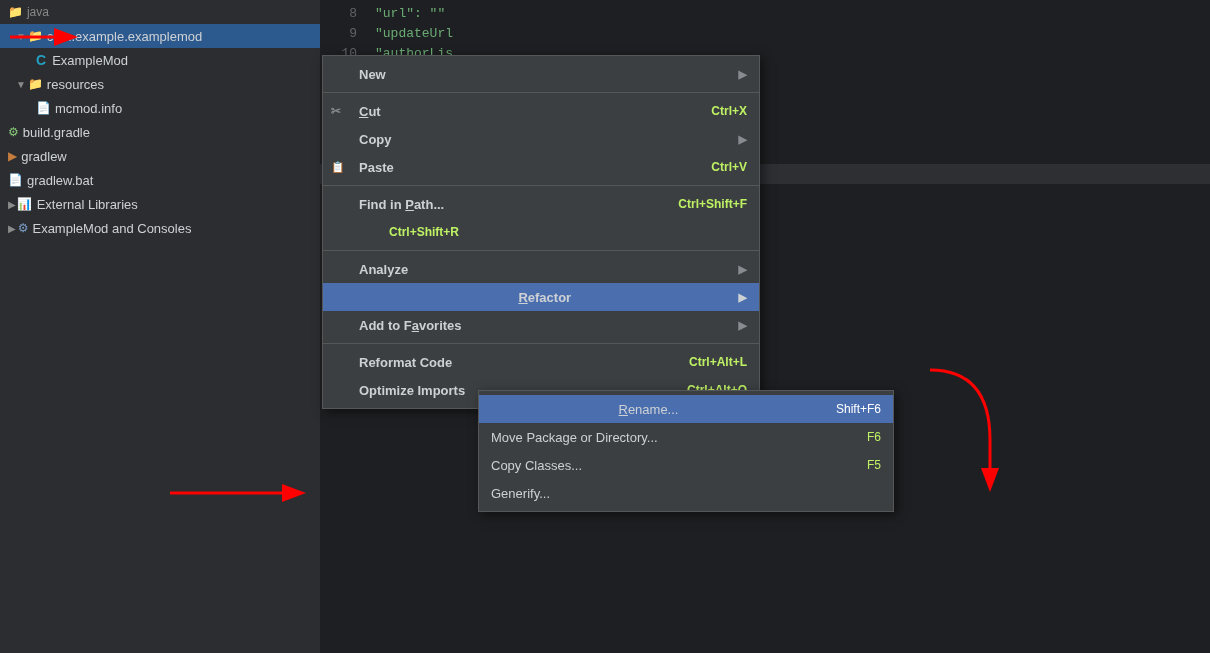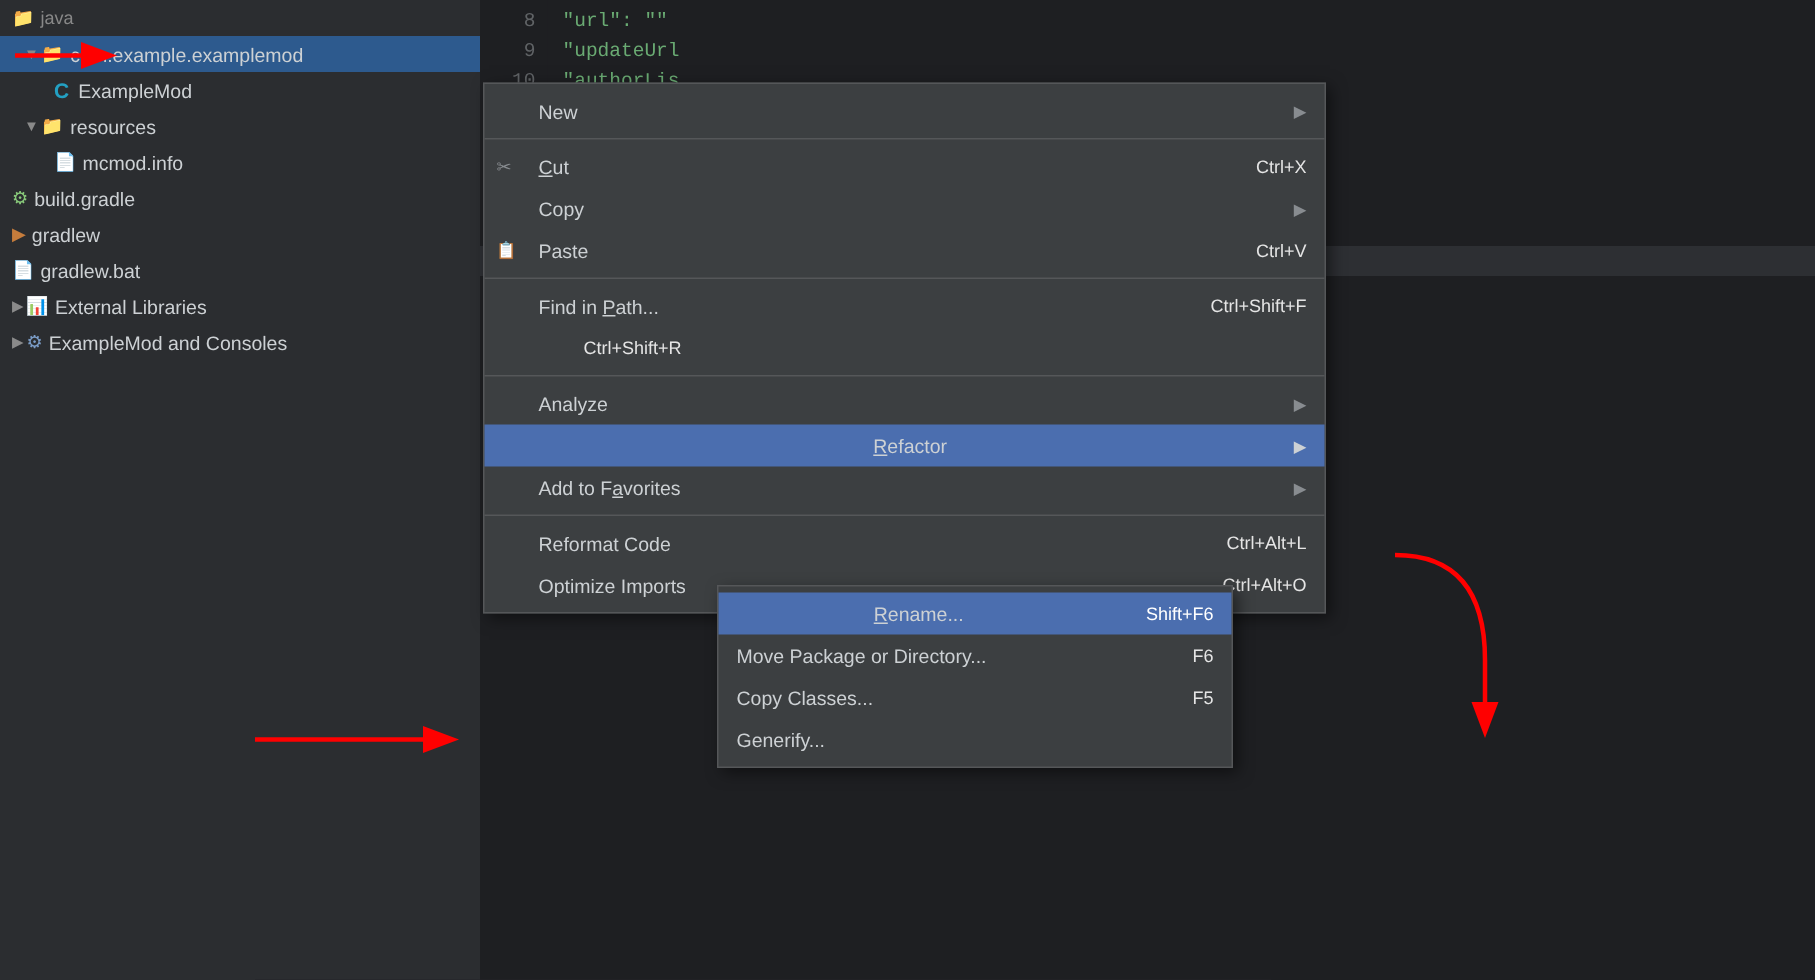--- a/index.html
+++ b/index.html
@@ -87,46 +87,47 @@
     .code-line { white-space: nowrap; }
     .code-string { color: #6aab73; }
     .code-bracket { color: #bcbec4; }
     .cursor-line { background: #2d2f33; }
 
     
     .context-menu {
       position: absolute;
       left: 322px;
       top: 55px;
-      width: 562px;
+      width: 438px;
       background: #3c3f41;
       border: 1px solid #555759;
       box-shadow: 3px 3px 10px rgba(0,0,0,0.5);
       z-index: 100;
       padding: 4px 0;
+      font-weight: bold;
     }
 
     .menu-item {
       display: flex;
       align-items: center;
       justify-content: space-between;
       height: 28px;
       padding: 0 12px 0 36px;
       cursor: pointer;
       color: #cdd1d4;
       position: relative;
     }
     .menu-item.highlighted { background: #4b6eaf; text-align: center; }
 
     .menu-item-label {
       flex: 1;
     }
 
     .menu-item-shortcut {
-      color: #e5e5e5;
+      color: #bef264;
       font-size: 12px;
       margin-left: 30px;
     }
 
     .menu-item-arrow {
       color: #888c90;
       font-size: 11px;
       margin-left: 8px;
     }
 
@@ -143,21 +144,21 @@
       height: 1px;
       background: #555759;
       margin: 4px 0;
     }
 
     
     .submenu {
       position: absolute;
       left: 478px;
       top: 390px;
-      width: 344px;
+      width: 416px;
       background: #3c3f41;
       border: 1px solid #555759;
       box-shadow: 3px 3px 10px rgba(0,0,0,0.5);
       z-index: 101;
       padding: 4px 0;
     }
 
     .submenu .menu-item {
       padding-left: 12px;
     }

